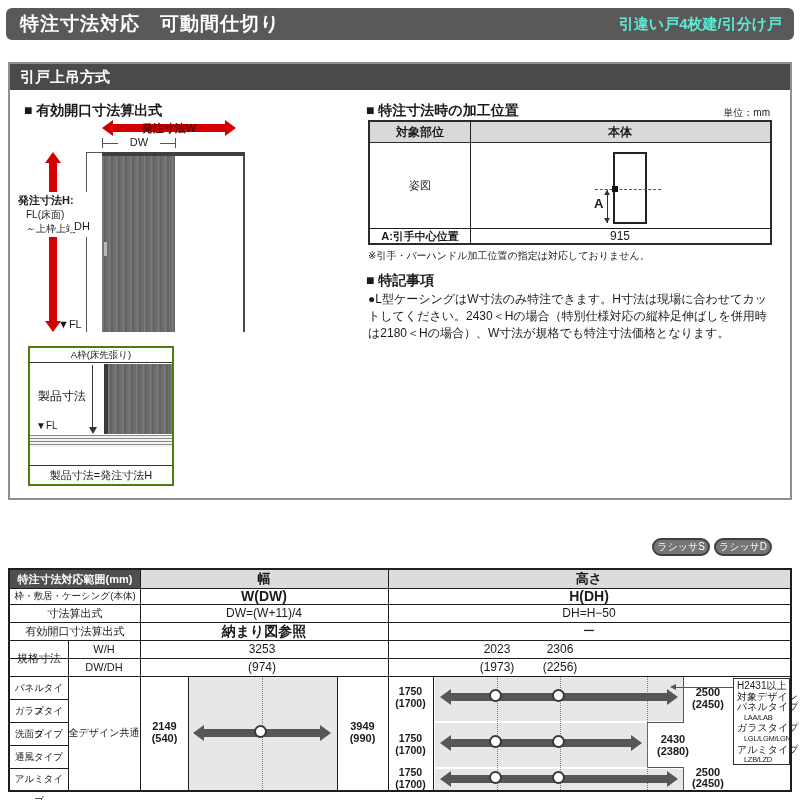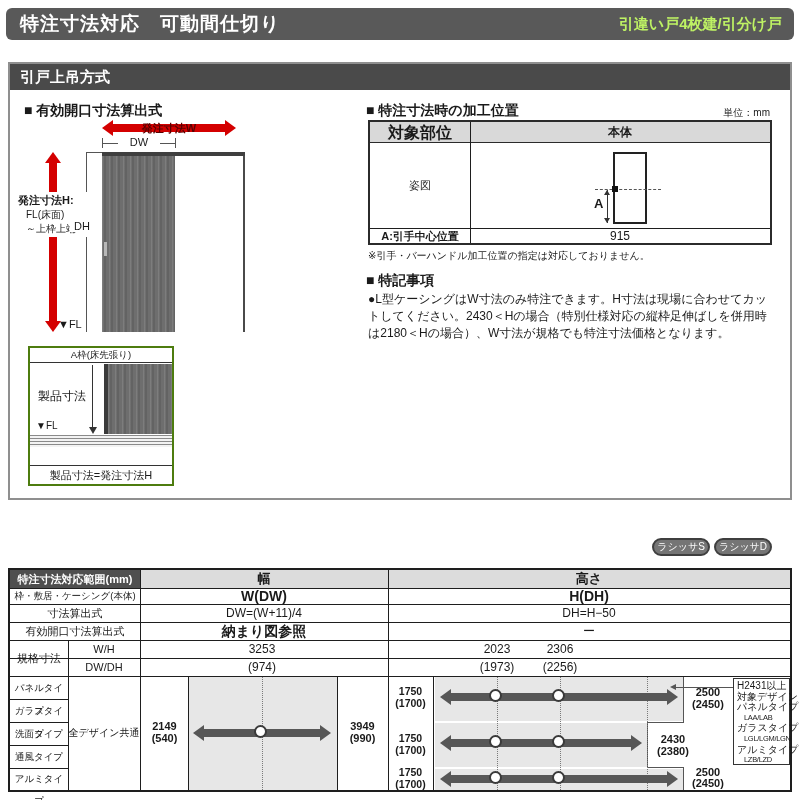--- a/index.html
+++ b/index.html
@@ -45,21 +45,21 @@
     border:2px solid #3f3f3f; border-radius:9px; color:#fff; font-size:10px;
     text-align:center; line-height:14px; cursor:pointer; }
 </style>
 </head>
 <body>
 
 <div class="page">
 
   <div class="abs" style="left:6px;top:8px;width:788px;height:32px;background:#595959;border-radius:6px;">
     <div class="abs" style="left:14px;top:0;height:32px;line-height:32px;color:#fff;font-size:19px;font-weight:bold;letter-spacing:1px;">特注寸法対応　可動間仕切り</div>
-    <div class="abs" style="right:12px;top:0;height:32px;line-height:32px;color:#bef264;font-size:15px;font-weight:bold;">引違い戸4枚建/引分け戸</div>
+    <div class="abs" style="right:12px;top:0;height:32px;line-height:32px;color:#5eead4;font-size:15px;font-weight:bold;">引違い戸4枚建/引分け戸</div>
   </div>
 
   <div class="abs" style="left:8px;top:62px;width:784px;height:438px;border:2px solid #8f8f8f;background:#fff;">
     <div class="abs" style="left:0;top:0;width:780px;height:26px;background:#4a4a4a;">
       <span style="display:block;padding-left:10px;line-height:26px;color:#fff;font-size:15px;font-weight:bold;">引戸上吊方式</span>
     </div>
 
     <div class="abs" style="left:14px;top:38px;font-size:14px;font-weight:bold;">■ 有効開口寸法算出式</div>
 
     <div class="red-h" style="left:103px;top:60px;width:112px;"></div>
@@ -97,21 +97,21 @@
       <div class="abs hatch" style="left:0;top:87px;width:142px;height:12px;"></div>
       <div class="abs ctr" style="left:0;bottom:0;width:142px;height:19px;font-size:11px;line-height:18px;border-top:1px solid #333;">製品寸法=発注寸法H</div>
     </div>
 
     <div class="abs" style="left:356px;top:38px;font-size:14px;font-weight:bold;">■ 特注寸法時の加工位置</div>
     <div class="abs" style="left:660px;top:42px;width:100px;text-align:right;font-size:10px;">単位：mm</div>
 
     <div class="abs" style="left:358px;top:56px;width:404px;height:125px;border:2px solid #2b2b2b;background:#fff;">
 
       <div class="abs" style="left:0;top:0;width:400px;height:21px;background:#d9d9d9;border-bottom:1px solid #2b2b2b;"></div>
-      <div class="abs ctr" style="left:0;top:0;width:100px;height:17px;line-height:21px;font-size:16px;font-weight:bold;">対象部位</div>
+      <div class="abs ctr" style="left:0;top:0;width:100px;height:17px;line-height:21px;font-size:12px;font-weight:bold;">対象部位</div>
       <div class="abs ctr" style="left:100px;top:0;width:300px;height:21px;line-height:21px;font-size:12px;font-weight:bold;">本体</div>
       <div class="ln" style="left:100px;top:0;width:1px;height:121px;"></div>
 
       <div class="abs ctr" style="left:0;top:21px;width:100px;height:85px;line-height:85px;font-size:11px;">姿図</div>
       <div class="abs" style="left:243px;top:30px;width:34px;height:72px;border:2px solid #222;background:#fff;"></div>
       <div class="abs" style="left:225px;top:67px;width:66px;height:0;border-top:1px dashed #555;"></div>
       <div class="abs" style="left:242px;top:64px;width:6px;height:6px;background:#111;"></div>
       <div class="abs" style="left:237px;top:68px;width:1px;height:33px;background:#333;"></div>
       <div class="abs" style="left:234px;top:68px;width:0;height:0;border-left:3px solid transparent;border-right:3px solid transparent;border-bottom:5px solid #333;"></div>
       <div class="abs" style="left:234px;top:96px;width:0;height:0;border-left:3px solid transparent;border-right:3px solid transparent;border-top:5px solid #333;"></div>

